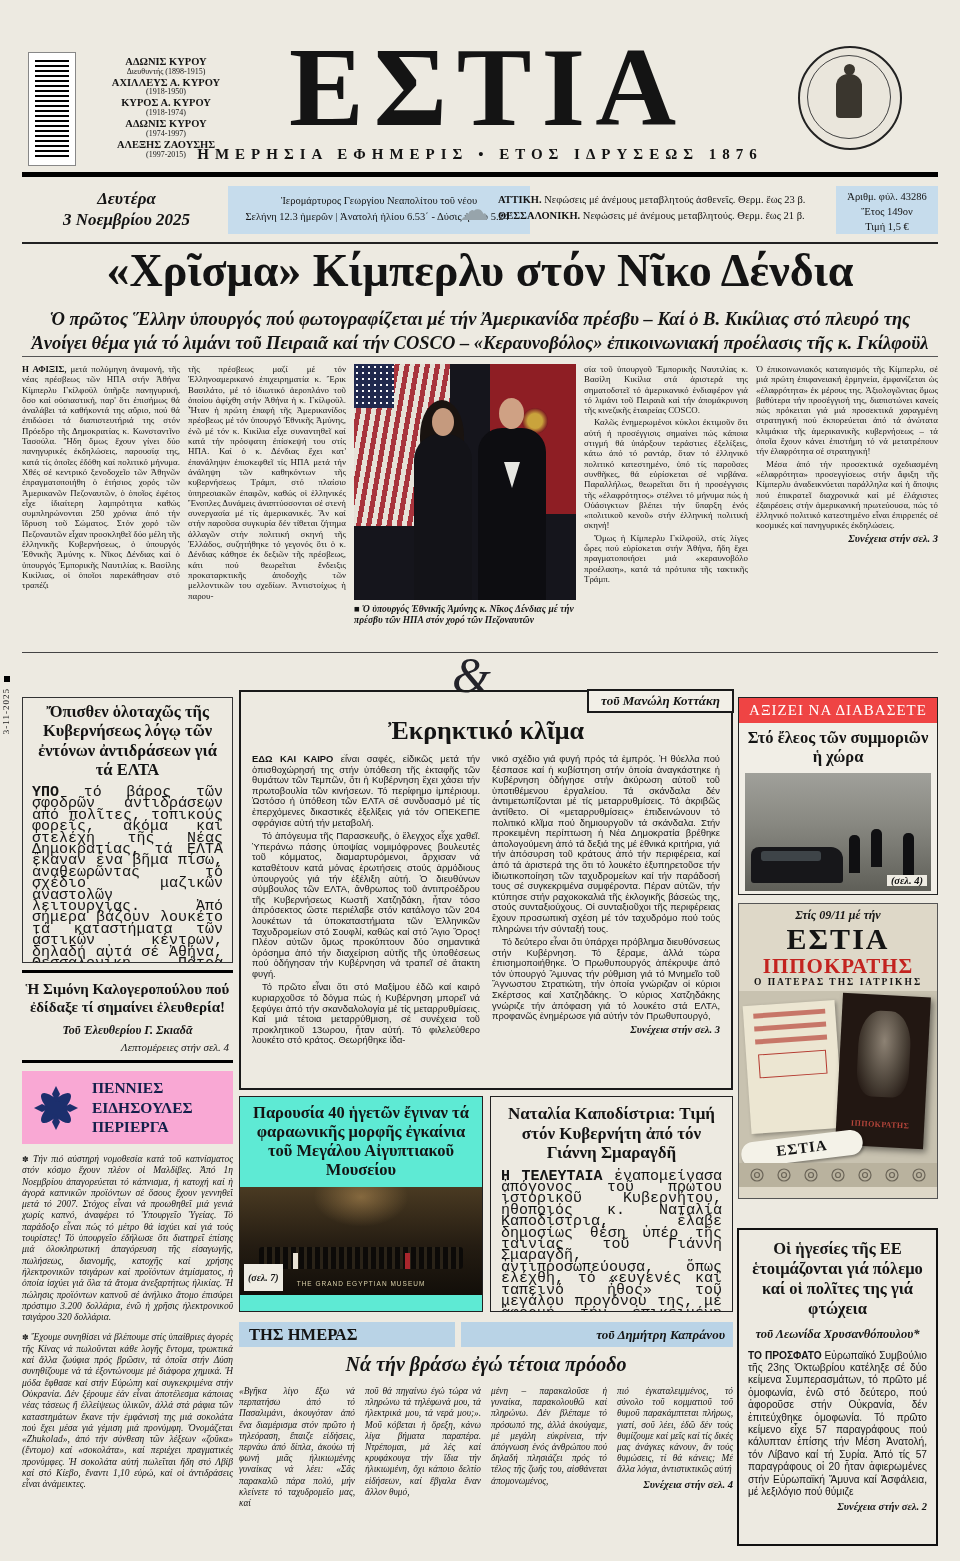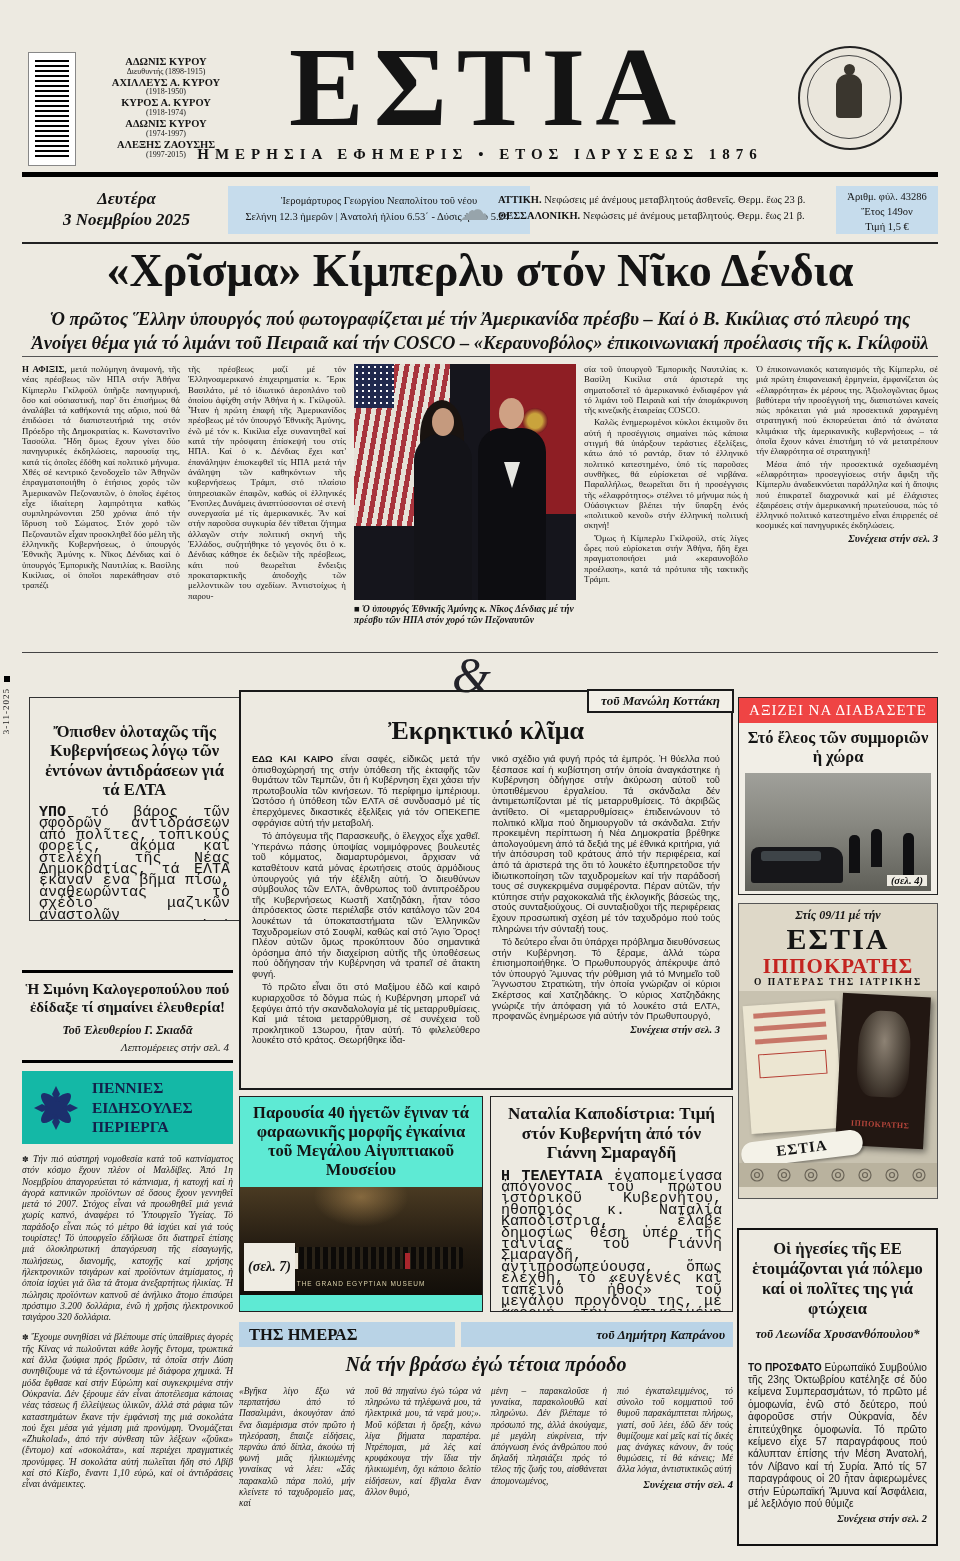--- a/index.html
+++ b/index.html
@@ -52,31 +52,31 @@
   .fig-man{position:absolute;left:124px;top:64px;width:68px;height:172px;background:#0d0d11;border-radius:24px 24px 0 0;}
   .shirt{position:absolute;left:150px;top:98px;width:16px;height:26px;background:#e6e6e2;clip-path:polygon(0 0,100% 0,50% 100%);}
   .head-m{position:absolute;left:145px;top:34px;width:25px;height:31px;background:#cfa184;border-radius:50%;}
   .caption{font-size:9.5px;font-weight:bold;font-style:italic;line-height:1.2;padding-top:4px;}
   
   .mid-rule{left:22px;top:652px;width:916px;height:1px;background:#444;}
   .amp{left:452px;top:650px;font-size:50px;font-style:italic;color:#23232a;line-height:1;}
   .vdate{left:1px;top:688px;font-size:9px;letter-spacing:1px;transform:rotate(180deg);writing-mode:vertical-rl;color:#222;}
   .vdot{left:4px;top:676px;width:6px;height:6px;background:#000;}
   
-  .elta-box{left:29px;top:697px;width:211px;height:224px;border:1.5px solid #333;box-sizing:border-box;padding:24px 9px;overflow:hidden;}
+  .elta-box{left:22px;top:697px;width:211px;height:266px;border:1.5px solid #333;box-sizing:border-box;padding:4px 9px;overflow:hidden;}
   .elta-box h2{margin:0;text-align:center;font-size:16.5px;line-height:1.18;font-weight:800;}
   .smallbody{font-size:15px;line-height:11.4px;font-family:Liberation Mono, monospace;}
   .elta-box .smallbody{margin-top:7px;}
   .hrule3{left:22px;top:970px;width:211px;height:3px;background:#000;}
   .simoni{left:22px;top:980px;width:211px;text-align:center;}
   .simoni h3{margin:0;font-size:15px;line-height:1.2;font-weight:800;}
   .simoni .by{font-style:italic;font-weight:bold;font-size:12px;margin-top:7px;}
   .simoni .det{font-style:italic;font-size:11px;margin-top:3px;text-align:right;padding-right:4px;}
   .hrule4{left:22px;top:1060px;width:211px;height:3px;background:#000;}
-  .pennies-head{left:22px;top:1071px;width:211px;height:73px;background:#14b8a6;display:flex;align-items:center;gap:8px;padding:0 6px;box-sizing:border-box;}
+  .pennies-head{left:22px;top:1071px;width:211px;height:73px;background:#f9a8d4;display:flex;align-items:center;gap:8px;padding:0 6px;box-sizing:border-box;}
   .pennies-title{font-weight:800;font-size:15.5px;line-height:1.25;color:#13204a;}
   .pennies-items{left:22px;top:1154px;width:211px;height:400px;overflow:hidden;font-style:italic;font-size:9.5px;line-height:11.3px;}
   .pennies-items p{margin:0 0 9px 0;}
   .pbullet{font-style:normal;font-size:8px;}
   
   .edi-box{left:239px;top:690px;width:494px;height:400px;border:2px solid #1a1a1a;box-sizing:border-box;overflow:visible;}
   .kottakis{position:absolute;top:-3px;right:-3px;border:2px solid #1a1a1a;background:#f2efe7;padding:2px 12px;font-style:italic;font-weight:bold;font-size:13px;}
   .edi-box h1{margin:24px 0 6px 0;text-align:center;font-size:26px;font-weight:800;}
   .edi-cols{display:flex;gap:12px;padding:2px 11px;}
   .edi-col{width:229px;height:322px;overflow:hidden;font-family:"Liberation Sans",sans-serif;font-size:9.4px;line-height:10.6px;}
@@ -108,35 +108,35 @@
   .rolltext{font-weight:900;font-size:15px;letter-spacing:1px;}
   .spirals{position:absolute;left:0;right:0;bottom:0;height:24px;background:#b9b29e;display:flex;align-items:center;justify-content:center;}
   
   .egypt-box{left:239px;top:1096px;width:244px;height:216px;border:1.5px solid #222;box-sizing:border-box;background:#5eead4;}
   .egypt-box h3{margin:7px 6px;text-align:center;font-size:16.5px;line-height:1.15;font-weight:800;}
   .museum-photo{position:relative;height:108px;margin:0;background:linear-gradient(#4a3a22 0%,#241c12 55%,#120e09 100%);overflow:hidden;}
   .mus-glow{position:absolute;left:30%;top:-20px;width:40%;height:60px;background:radial-gradient(ellipse,rgba(255,200,120,.35),transparent 70%);}
   .crowd{position:absolute;left:8%;bottom:26px;width:84%;height:22px;background:repeating-linear-gradient(90deg,#0c0a08 0 5px,#2a2318 5px 8px);border-radius:3px;}
   .mfig{position:absolute;bottom:26px;width:5px;height:16px;}
   .mus-text{position:absolute;left:0;right:0;bottom:8px;color:#d8cfa8;font-size:6.5px;letter-spacing:1px;text-align:center;font-family:"Liberation Sans",sans-serif;}
-  .mlabel{position:absolute;left:4px;bottom:4px;background:#efece3;font-style:italic;font-weight:bold;font-size:14px;padding:16px 4px;}
+  .mlabel{position:absolute;left:4px;bottom:4px;background:#efece3;font-style:italic;font-weight:bold;font-size:10px;padding:8px 4px;}
   .kapo-box{left:490px;top:1096px;width:243px;height:216px;border:1.5px solid #222;box-sizing:border-box;padding:7px 10px;overflow:hidden;}
   .kapo-box h3{margin:0;text-align:center;font-size:17px;line-height:1.15;font-weight:800;}
   .kapo-box .smallbody{margin-top:8px;}
   
   .imeras-bar1{left:239px;top:1322px;width:216px;height:25px;background:#b9d3e6;display:flex;align-items:center;padding-left:10px;box-sizing:border-box;font-weight:800;font-size:16.5px;}
   .imeras-bar2{left:461px;top:1322px;width:272px;height:25px;background:#b9d3e6;display:flex;align-items:center;justify-content:flex-end;padding-right:8px;box-sizing:border-box;font-style:italic;font-weight:bold;font-size:13px;}
   .imeras-head{left:239px;top:1353px;width:494px;text-align:center;font-weight:800;font-style:italic;font-size:20px;}
   .imeras-cols{left:239px;top:1386px;width:494px;display:flex;gap:10px;}
   .imeras-col{flex:1;height:158px;overflow:hidden;font-style:italic;font-size:9.3px;line-height:11.2px;}
   
   .eu-box{left:737px;top:1228px;width:201px;height:318px;border:2px solid #111;box-sizing:border-box;padding:9px 9px;text-align:center;overflow:hidden;}
   .eu-box h3{margin:0;font-size:16.5px;line-height:1.22;font-weight:800;}
   .eu-by{font-style:italic;font-weight:bold;font-size:12.5px;margin-top:7px;}
-  .eu-body{margin-top:20px;text-align:justify;font-family:"Liberation Sans",sans-serif;font-size:10.2px;line-height:12.4px;}
+  .eu-body{margin-top:8px;text-align:justify;font-family:"Liberation Sans",sans-serif;font-size:10.2px;line-height:12.4px;}
 </style>
 </head>
 <body>
 
 <div id="page">
 
   <div class="abs barcode">
       <div class="bars"></div>
     </div>
 

